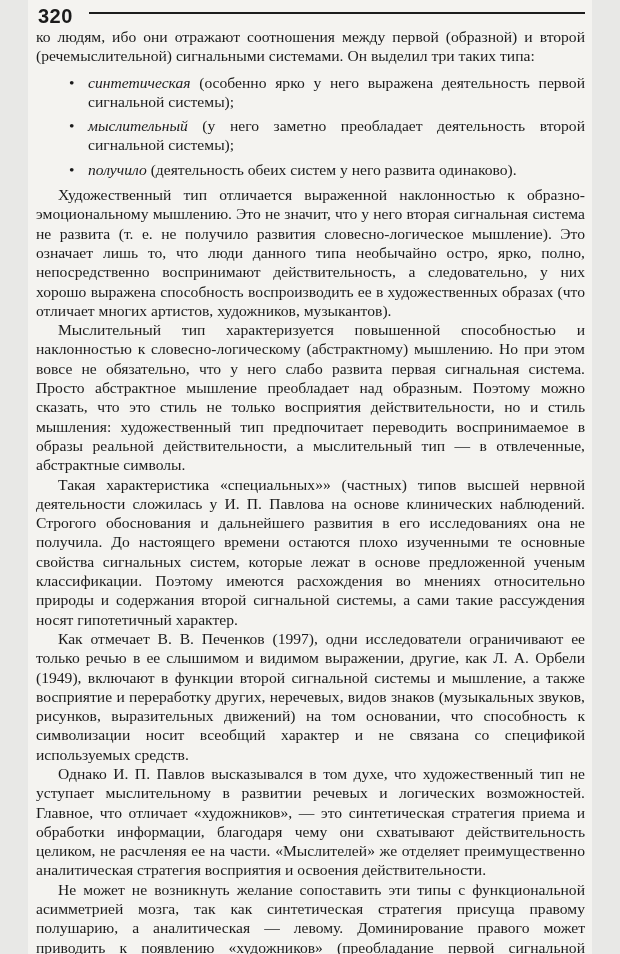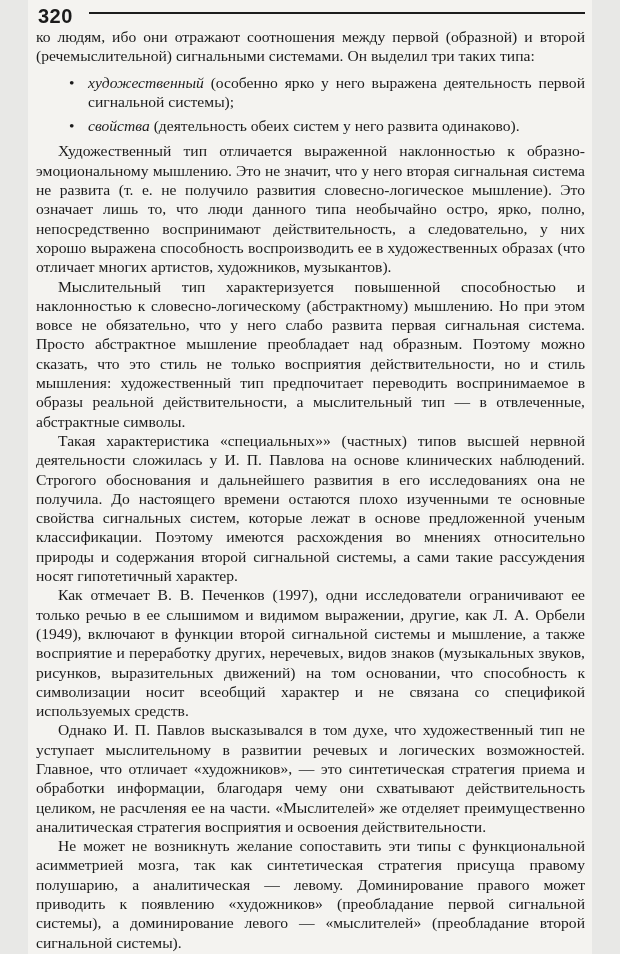--- a/index.html
+++ b/index.html
@@ -60,22 +60,23 @@
     <div class="chapterwrap">
       <div class="rule"></div>
     </div>
   </header>
 
   <main class="bodytext">
 
     <p class="noindent">ко людям, ибо они отражают соотношения между первой (образной) и второй (речемыслительной) сигнальными системами. Он выделил три таких типа:</p>
 
     <ul class="typelist">
-      <li><i class="term">художественный</i><span> (особенно ярко у него выражена деятельность первой сигнальной системы);</span></li>
-      <li><i class="term">свойства</i><span> (деятельность обеих систем у него развита одинаково).</span></li>
+      <li><i class="term">синтетическая</i><span> (особенно ярко у него выражена деятельность первой сигнальной системы);</span></li>
+      <li><i class="term">мыслительный</i><span> (у него заметно преобладает деятельность второй сигнальной системы);</span></li>
+      <li><i class="term">получило</i><span> (деятельность обеих систем у него развита одинаково).</span></li>
     </ul>
 
     <p>Художественный тип отличается выраженной наклонностью к образно-эмоциональному мышлению. Это не значит, что у него вторая сигнальная система не развита (т. е. не получило развития словесно-логическое мышление). Это означает лишь то, что люди данного типа необычайно остро, ярко, полно, непосредственно воспринимают действительность, а следовательно, у них хорошо выражена способность воспроизводить ее в художественных образах (что отличает многих артистов, художников, музыкантов).</p>
     <p>Мыслительный тип характеризуется повышенной способностью и наклонностью к словесно-логическому (абстрактному) мышлению. Но при этом вовсе не обязательно, что у него слабо развита первая сигнальная система. Просто абстрактное мышление преобладает над образным. Поэтому можно сказать, что это стиль не только восприятия действительности, но и стиль мышления: художественный тип предпочитает переводить воспринимаемое в образы реальной действительности, а мыслительный тип — в отвлеченные, абстрактные символы.</p>
     <p>Такая характеристика «специальных»» (частных) типов высшей нервной деятельности сложилась у И. П. Павлова на основе клинических наблюдений. Строгого обоснования и дальнейшего развития в его исследованиях она не получила. До настоящего времени остаются плохо изученными те основные свойства сигнальных систем, которые лежат в основе предложенной ученым классификации. Поэтому имеются расхождения во мнениях относительно природы и содержания второй сигнальной системы, а сами такие рассуждения носят гипотетичный характер.</p>
     <p>Как отмечает В. В. Печенков (1997), одни исследователи ограничивают ее только речью в ее слышимом и видимом выражении, другие, как Л. А. Орбели (1949), включают в функции второй сигнальной системы и мышление, а также восприятие и переработку других, неречевых, видов знаков (музыкальных звуков, рисунков, выразительных движений) на том основании, что способность к символизации носит всеобщий характер и не связана со спецификой используемых средств.</p>
     <p>Однако И. П. Павлов высказывался в том духе, что художественный тип не уступает мыслительному в развитии речевых и логических возможностей. Главное, что отличает «художников», — это синтетическая стратегия приема и обработки информации, благодаря чему они схватывают действительность целиком, не расчленяя ее на части. «Мыслителей» же отделяет преимущественно аналитическая стратегия восприятия и освоения действительности.</p>
     <p>Не может не возникнуть желание сопоставить эти типы с функциональной асимметрией мозга, так как синтетическая стратегия присуща правому полушарию, а аналитическая — левому. Доминирование правого может приводить к появлению «художников» (преобладание первой сигнальной системы), а доминирование левого — «мыслителей» (преобладание второй сигнальной системы).</p>
 
   </main>

